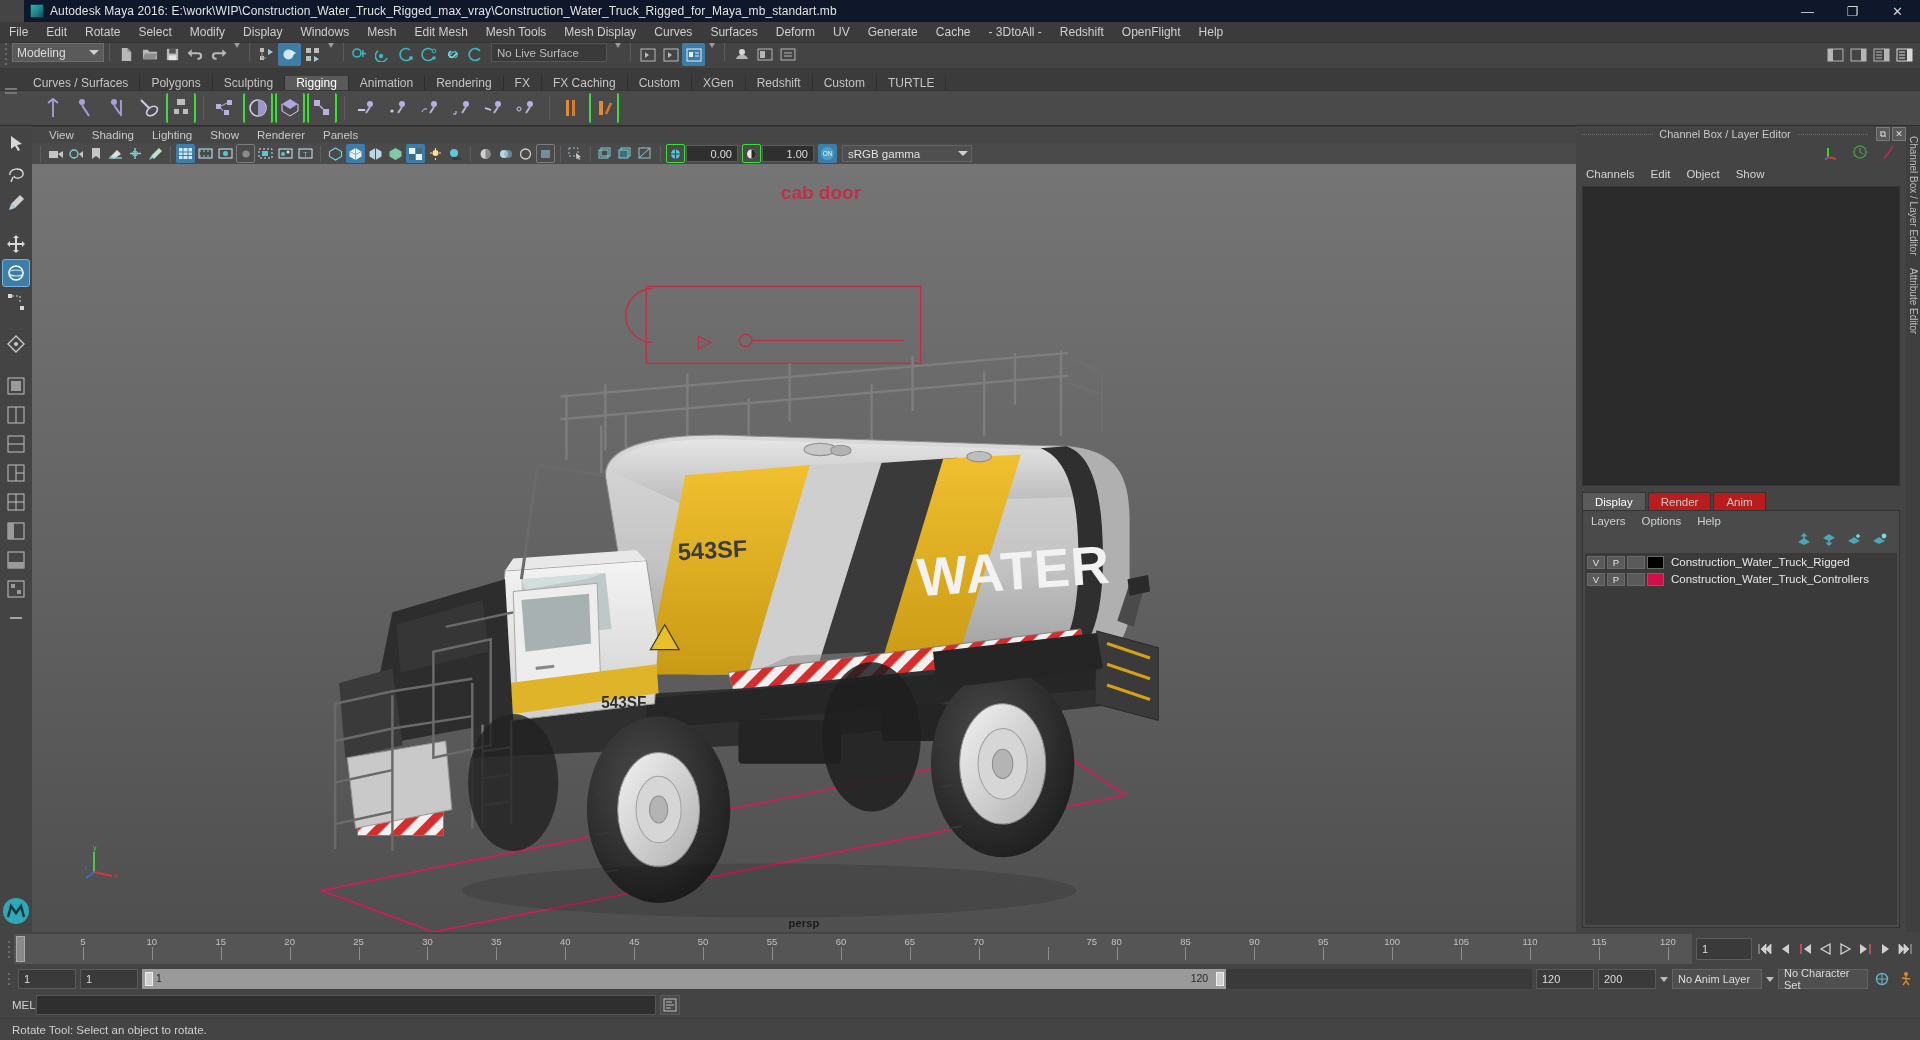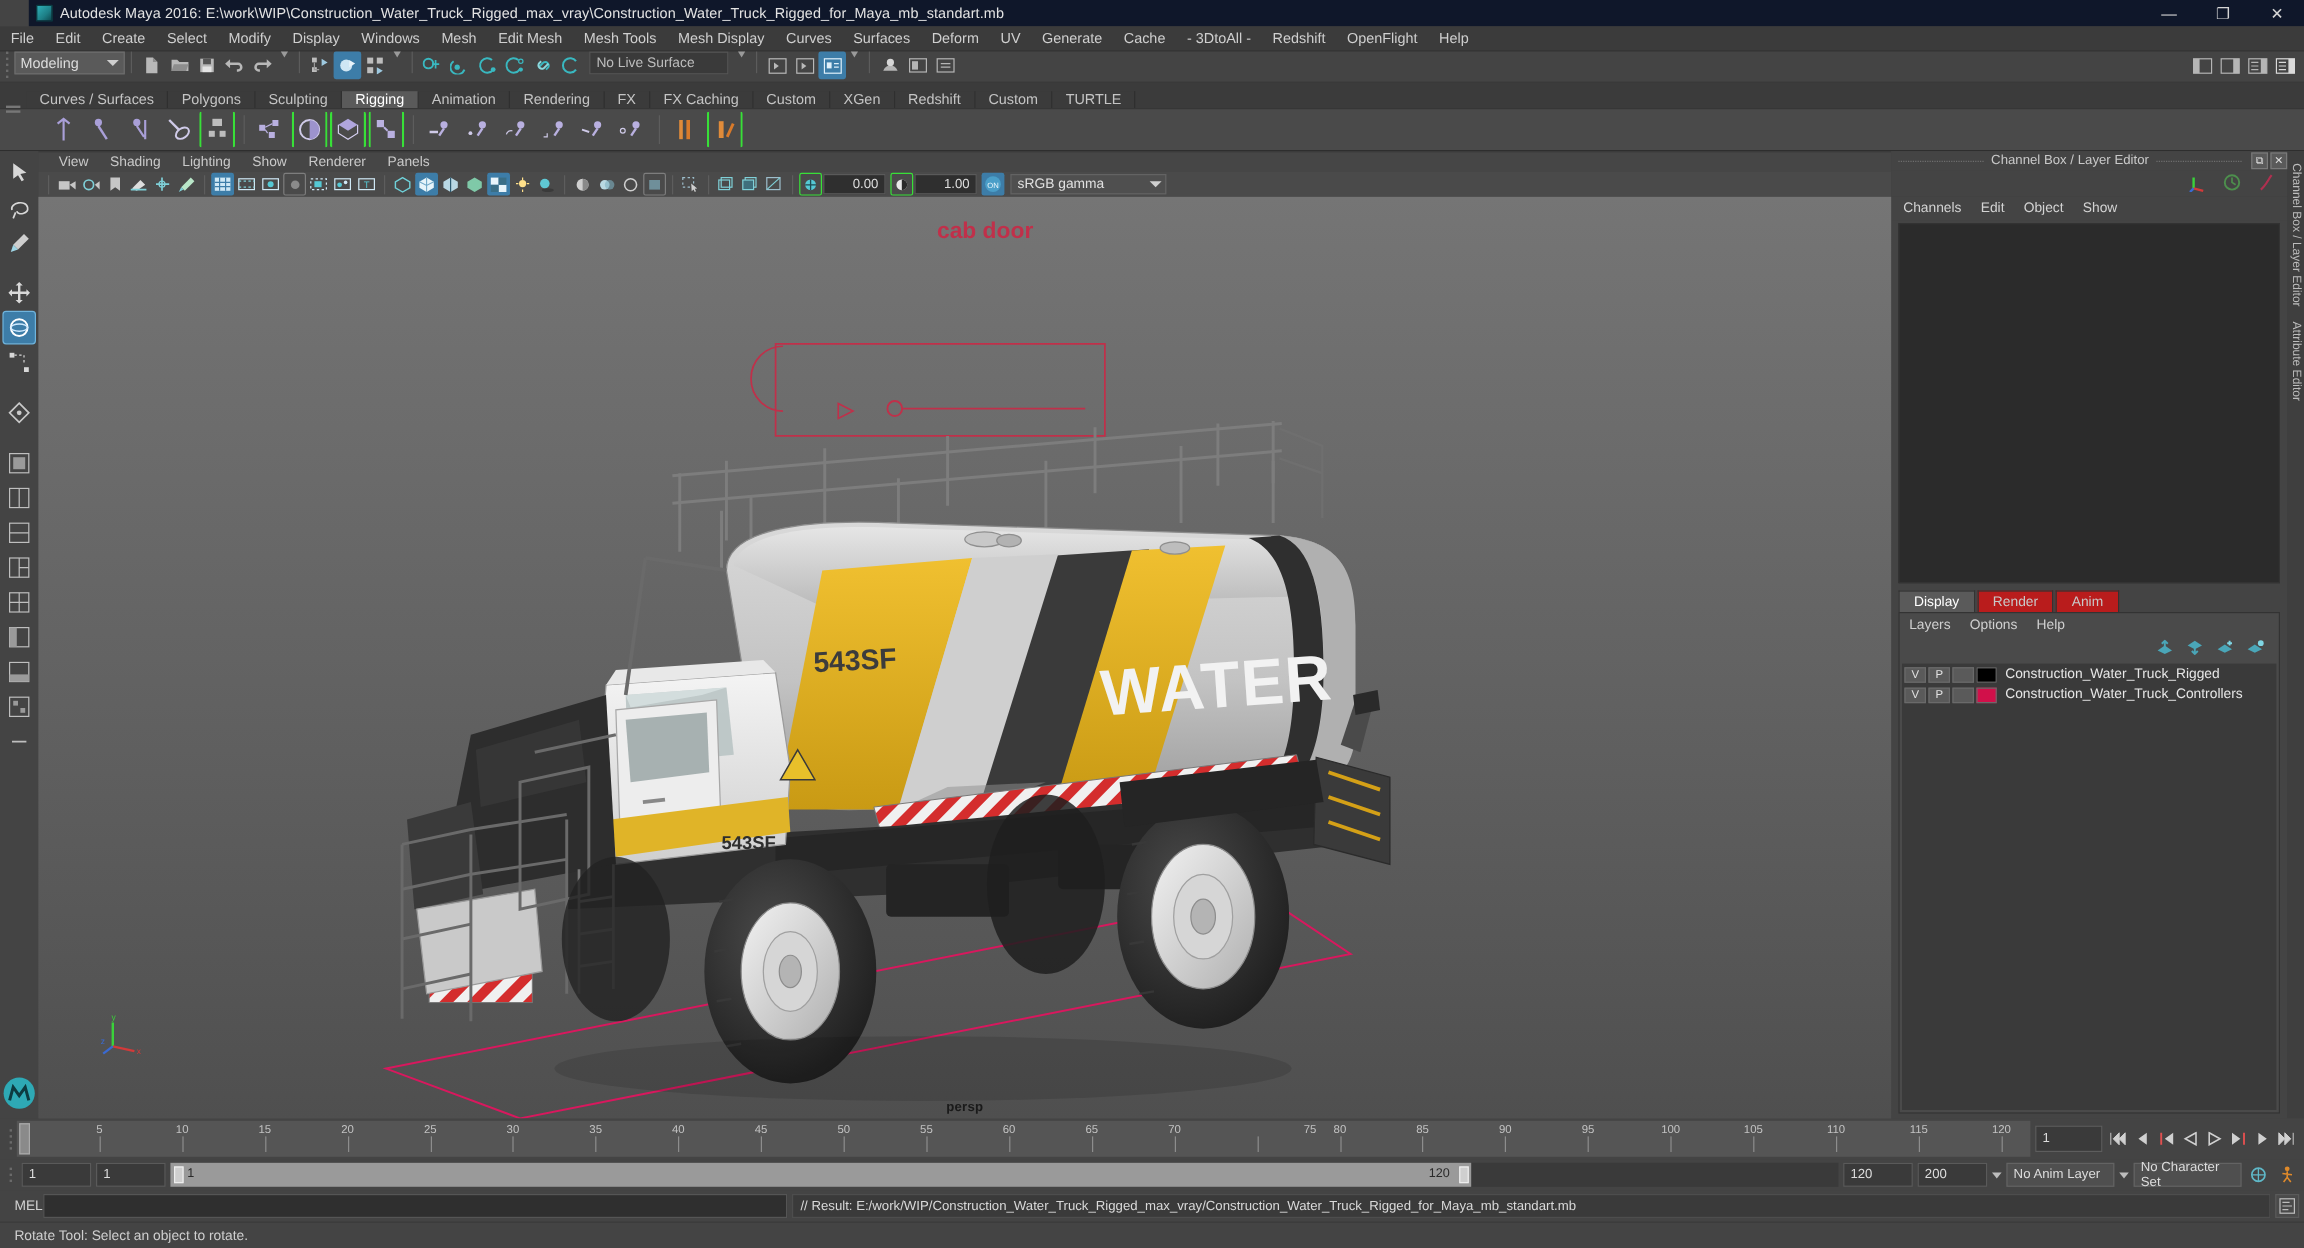--- a/index.html
+++ b/index.html
@@ -216,21 +216,21 @@
     <div class="title-btns">
       <div class="title-btn">—</div>
       <div class="title-btn">❐</div>
       <div class="title-btn close">✕</div>
     </div>
   </div>
 
   <div class="menubar" id="menubar">
       <div class="menu-item">File</div>
       <div class="menu-item">Edit</div>
-      <div class="menu-item">Create</div>
+      <div class="menu-item">Rotate</div>
       <div class="menu-item">Select</div>
       <div class="menu-item">Modify</div>
       <div class="menu-item">Display</div>
       <div class="menu-item">Windows</div>
       <div class="menu-item">Mesh</div>
       <div class="menu-item">Edit Mesh</div>
       <div class="menu-item">Mesh Tools</div>
       <div class="menu-item">Mesh Display</div>
       <div class="menu-item">Curves</div>
       <div class="menu-item">Surfaces</div>
@@ -1313,21 +1313,20 @@
       <svg width="16" height="16" viewBox="0 0 16 16">
           <circle cx="8" cy="3" r="2" fill="#e08a2a"></circle>
           <path d="M8 5v5M4 7l8 1M5 14l3-4 3 4" stroke="#e08a2a" stroke-width="1.3" fill="none"></path>
         </svg>
     </div>
   </div>
 
   <div class="cmdline">
     <div class="mel-label">MEL</div>
     <div class="mel-input"></div>
-    <div class="mel-output">// Result: E:/work/WIP/Construction_Water_Truck_Rigged_max_vray/Construction_Water_Truck_Rigged_for_Maya_mb_standart.mb</div>
     <div class="cmd-icon">
       <svg width="14" height="14" viewBox="0 0 14 14">
           <rect x="1" y="1" width="12" height="12" stroke="#bdbdbd" fill="none"></rect>
           <path d="M3 4h6M3 7h8M3 10h5" stroke="#bdbdbd"></path>
         </svg>
     </div>
   </div>
 
   <div class="helpline">
     <span>Rotate Tool: Select an object to rotate.</span>

